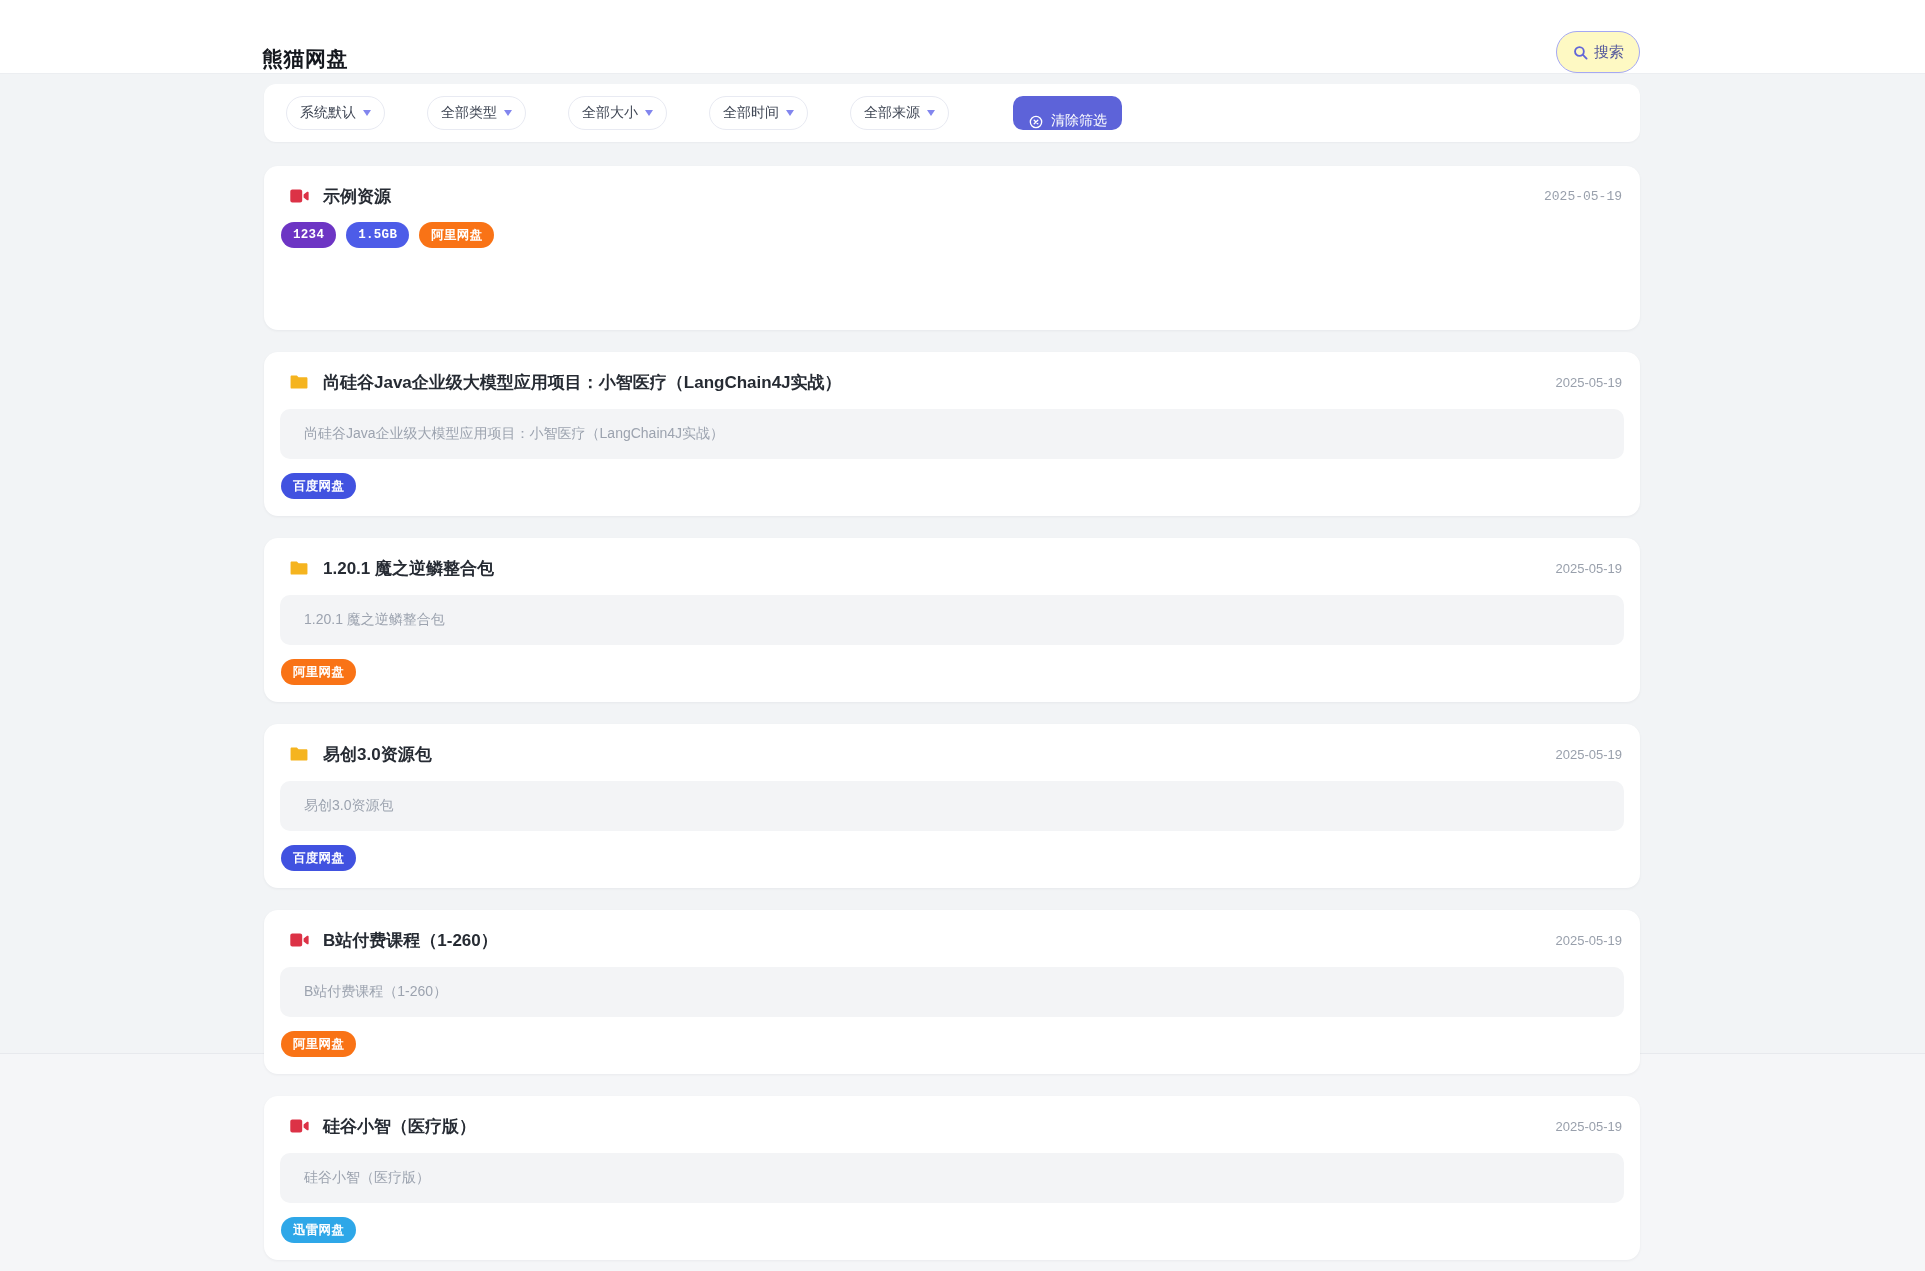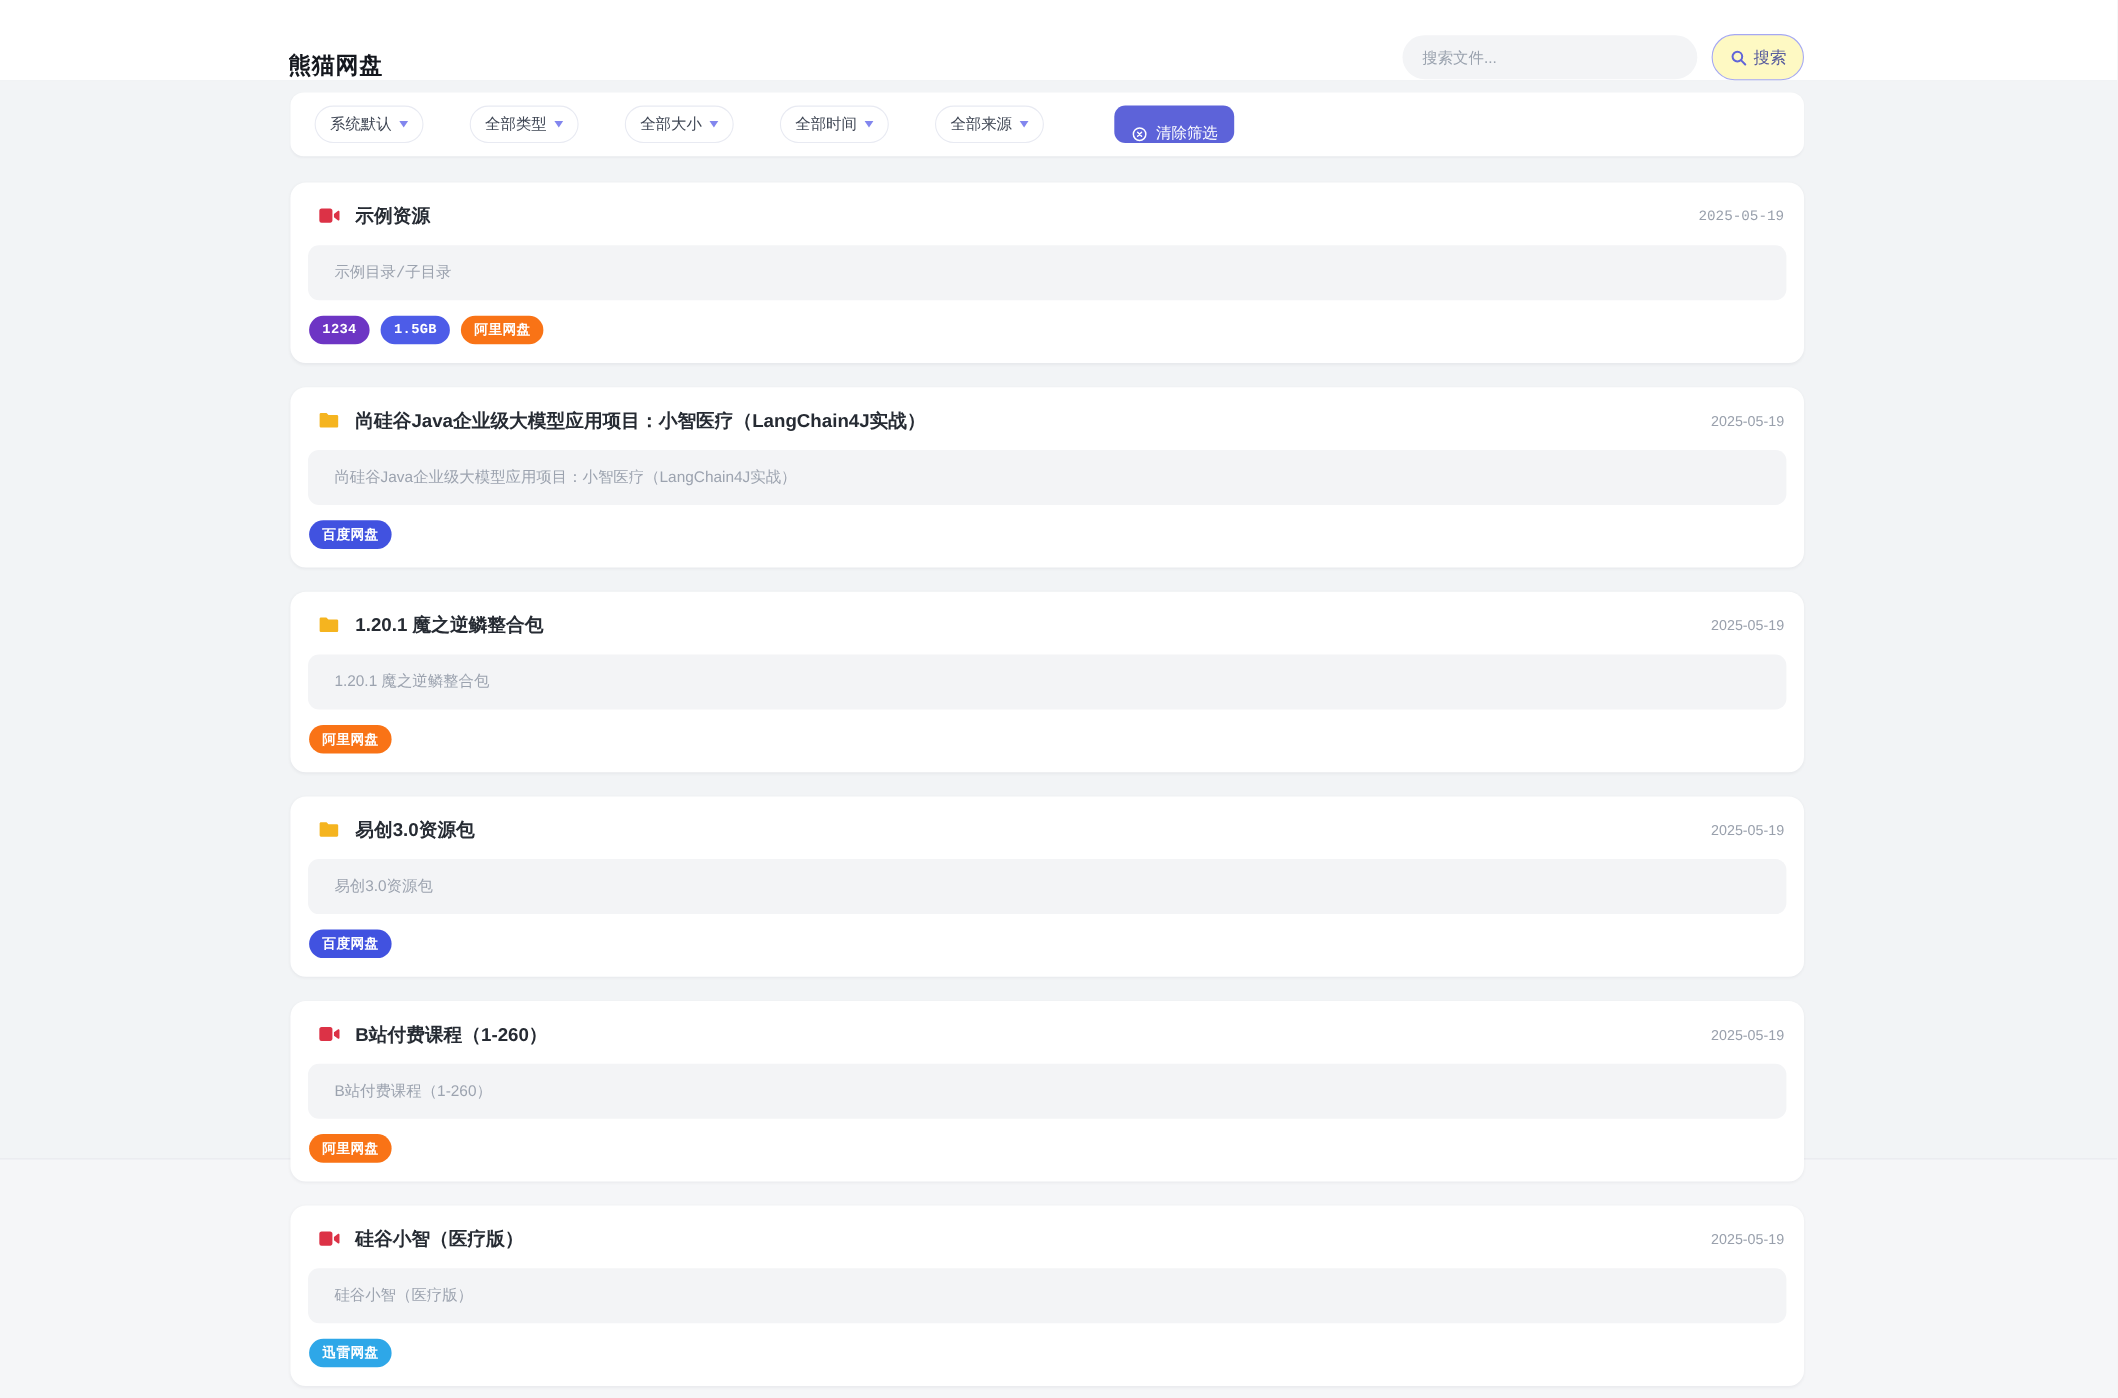--- a/index.html
+++ b/index.html
@@ -154,21 +154,20 @@
     letter-spacing: .3px;
   }
 </style>
 </head>
 <body>
 
 <div class="header">
   <div class="header-inner">
     <div class="site-title">熊猫网盘</div>
     <div class="header-search">
-      <input class="search-input" type="text" placeholder="搜索文件..." style="">
       <button class="search-btn">
         <span style="display:inline-flex">
           <svg width="17" height="17" viewBox="0 0 24 24" fill="none" stroke="#6165d8" stroke-width="2.6" stroke-linecap="round">
             <circle cx="10.5" cy="10.5" r="6.2"></circle>
             <line x1="15.4" y1="15.4" x2="20.6" y2="20.6"></line>
           </svg>
         </span>
         <span>搜索</span>
       </button>
     </div>
@@ -222,21 +221,20 @@
     <div class="card-head">
       <span class="title-icon">
         <svg viewBox="0 0 24 24" width="22" height="22">
           <path fill="#dc3246" d="M2.5 7.2C2.5 5.98 3.48 5 4.7 5h8.6c1.22 0 2.2.98 2.2 2.2v9.6c0 1.22-.98 2.2-2.2 2.2H4.7a2.2 2.2 0 0 1-2.2-2.2V7.2zm14.5 3.1 3.84-2.85c.66-.49 1.66-.02 1.66.8v7.5c0 .82-1 1.29-1.66.8L17 13.7v-3.4z"></path>
         </svg>
       </span>
 
       <span class="card-title">示例资源</span>
       <span class="card-date">2025-05-19</span>
     </div>
-    <div class="card-desc">示例目录/子目录</div>
     <div class="card-tags">
   <span class="badge" style="background: rgb(109, 53, 196);">1234</span>
 
   <span class="badge" style="background: rgb(77, 92, 232);">1.5GB</span>
 
   <span class="badge" style="background: rgb(249, 115, 22);">阿里网盘</span>
 </div>
   </div>
 
   <div class="card">

